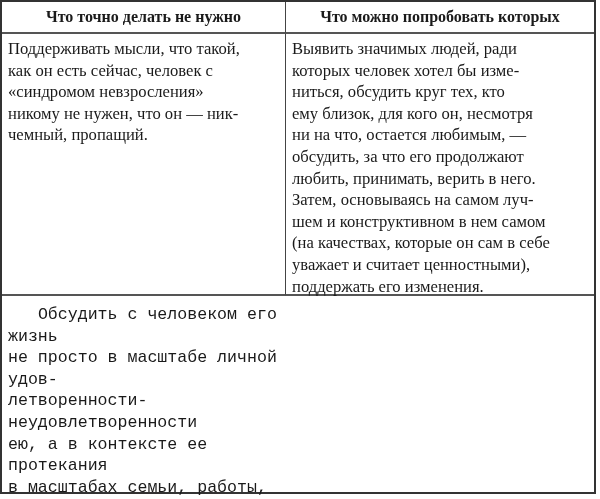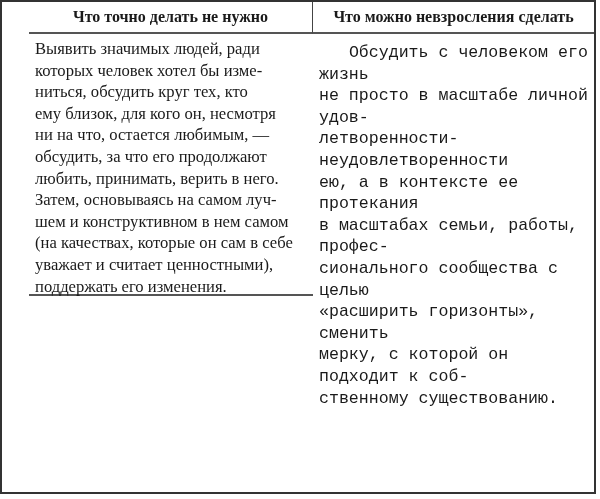--- a/index.html
+++ b/index.html
@@ -7,42 +7,46 @@
     .tbl {
       position: absolute; left: 0; top: 0;
       width: 596px; height: 494px;
       border: 2px solid #333333;
       box-sizing: border-box;
       display: grid;
       grid-template-columns: 284px 1fr;
       grid-template-rows: 32px 262px 1fr;
       font-family: "Liberation Serif", "DejaVu Serif", serif;
       color: #1a1a1a;
-      padding-left: 27px;
     }
     .cell { box-sizing: border-box; }
     .hcell {
       font-weight: bold; font-size: 16px; text-align: center;
       line-height: 30px; border-bottom: 2px solid #555555;
     }
     .left { border-right: 1px solid #444444; }
     .body-cell {
       font-size: 16.6px; line-height: 21.6px;
       padding: 4px 6px 0 6px;
       white-space: pre-line;
     }
     .row1 { border-bottom: 2px solid #555555; }
   </style>
 </head>
 <body>
 
 <div class="tbl">
   <div class="cell hcell left">Что точно делать не нужно</div>
-  <div class="cell hcell">Что можно невзросления сделать</div>
+  <div class="cell hcell">Что можно попробовать которых</div>
 
+  <div class="cell body-cell left row1">Поддерживать мысли, что такой,
+как он есть сейчас, человек с
+«синдромом невзросления»
+никому не нужен, что он — ник-
+чемный, пропащий.</div>
   <div class="cell body-cell row1">Выявить значимых людей, ради
 которых человек хотел бы изме-
 ниться, обсудить круг тех, кто
 ему близок, для кого он, несмотря
 ни на что, остается любимым, —
 обсудить, за что его продолжают
 любить, принимать, верить в него.
 Затем, основываясь на самом луч-
 шем и конструктивном в нем самом
 (на качествах, которые он сам в себе

